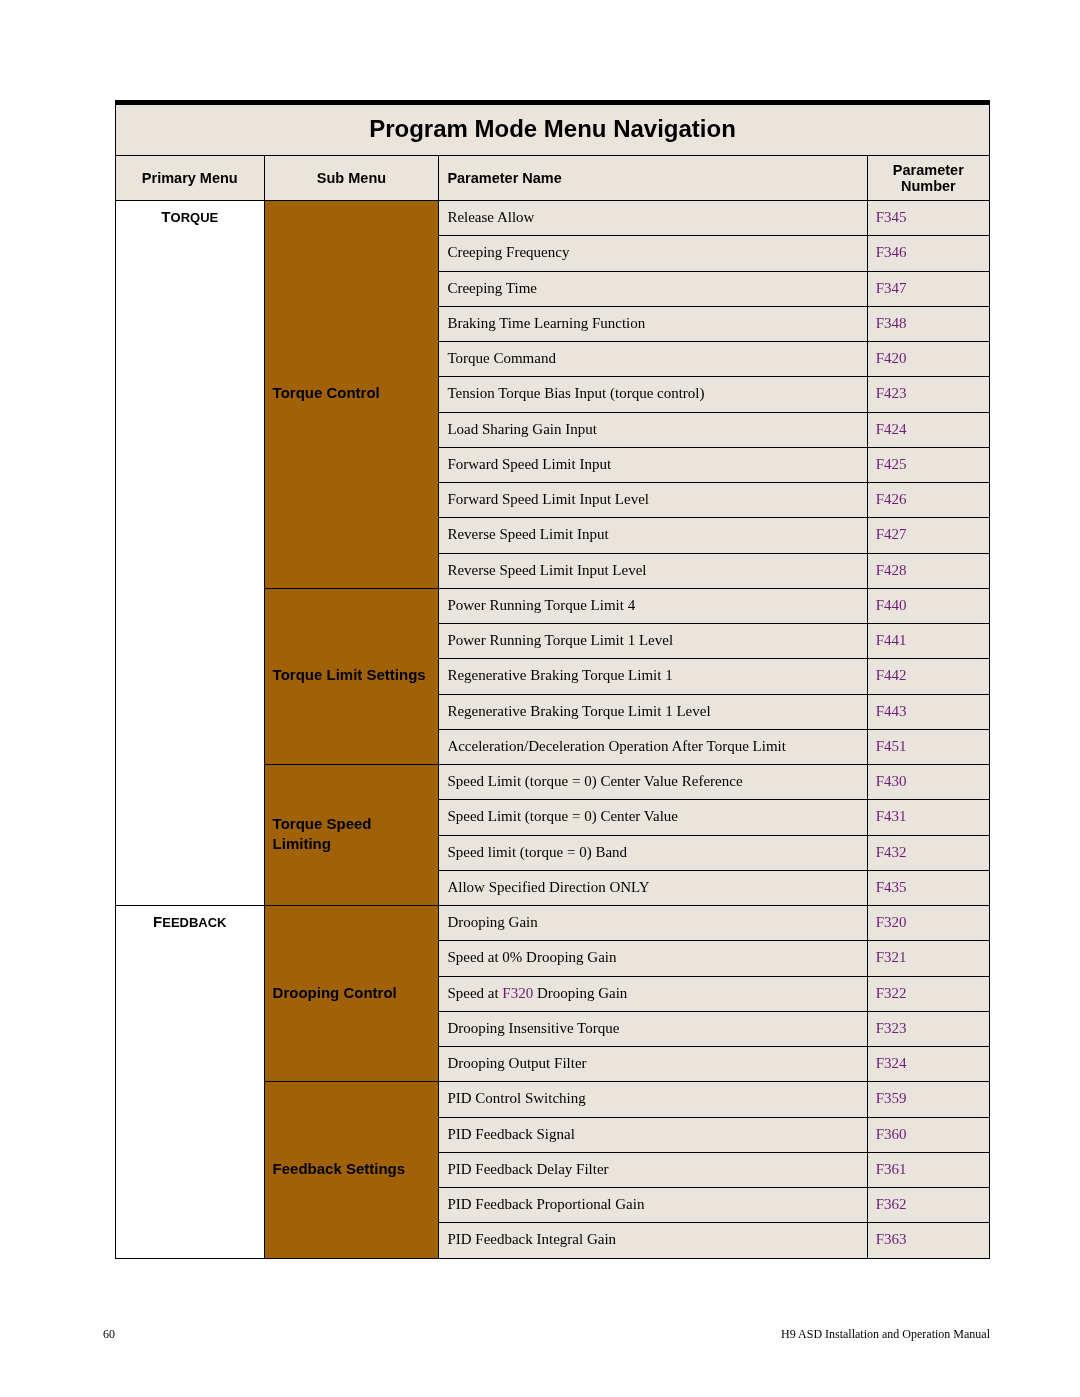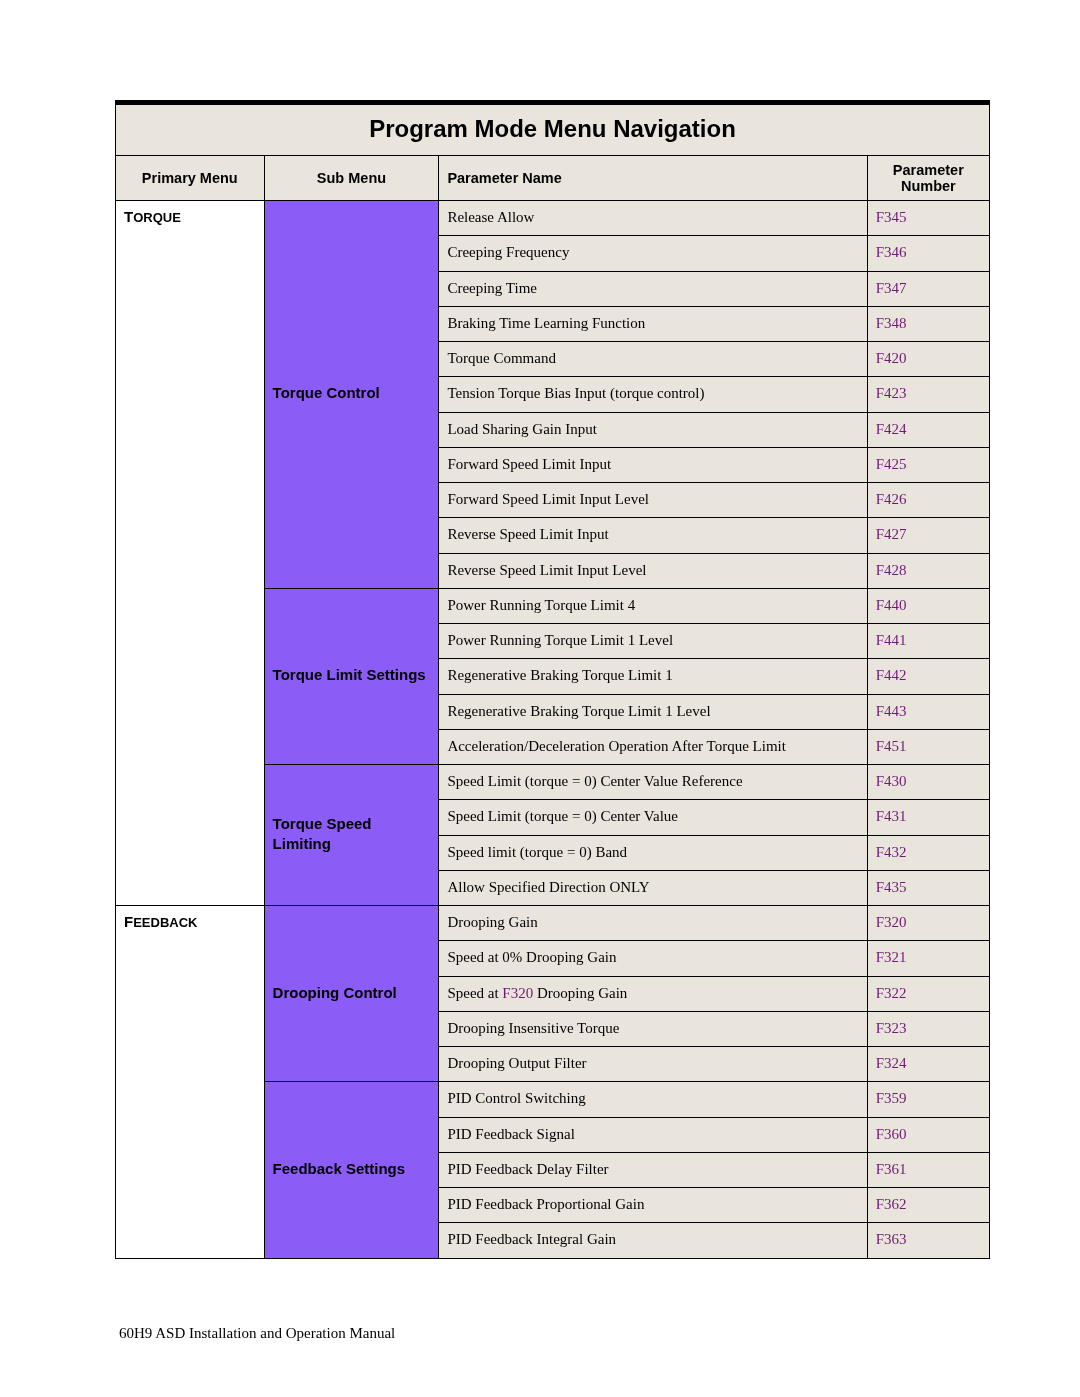--- a/index.html
+++ b/index.html
@@ -55,49 +55,51 @@
     vertical-align: top;
     font-size: 15px;
     line-height: 1.35;
   }
   td.primary {
     background: #fff;
     font-family: Arial, Helvetica, sans-serif;
     font-weight: bold;
     font-variant: small-caps;
     font-size: 15px;
+    text-align: center;
   }
   td.sub {
-    background: #8b5cf6;
+    background: #a16207;
     font-family: Arial, Helvetica, sans-serif;
     font-weight: bold;
     font-size: 15px;
     vertical-align: middle;
   }
   td.param-name {
     background: #e9e5dc;
     font-family: "Times New Roman", Times, serif;
   }
   td.param-num {
     background: #e9e5dc;
     color: #1747a0;
     font-family: "Times New Roman", Times, serif;
   }
   a.fref {
     color: #701a75;
     text-decoration: none;
   }
   .footer {
     position: absolute;
-    left: 119px;
+    left: 103px;
     right: 90px;
     bottom: 55px;
     display: flex;
-    font-family: "Times New Roman", Times, serif;
-    font-size: 15px;
+    justify-content: space-between;
+    font-family: "Times New Roman", Times, serif;
+    font-size: 12px;
   }
 </style>
 </head>
 <body>
 
 <div class="page">
 
   <table class="main">
     <colgroup>
       <col class="pri">

